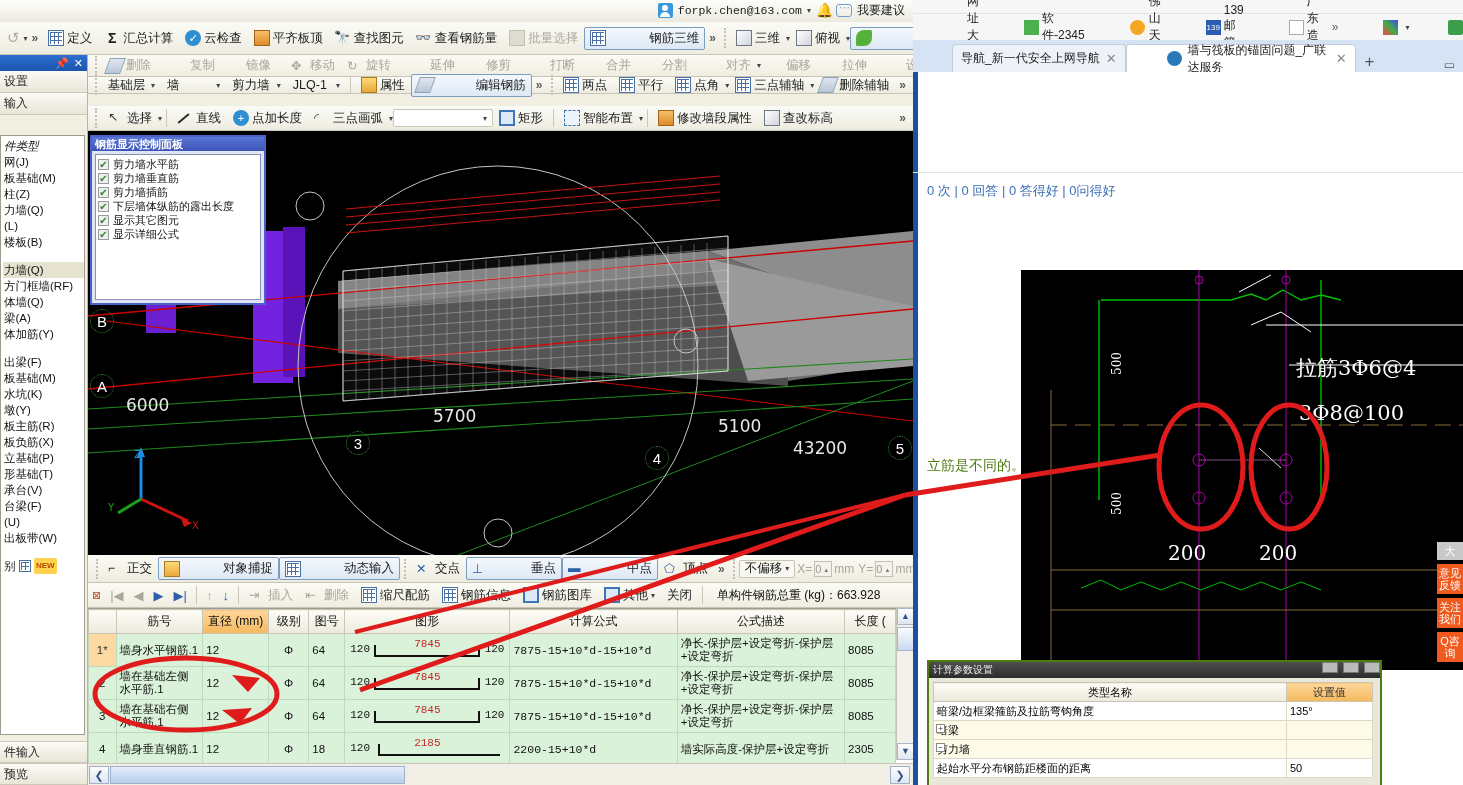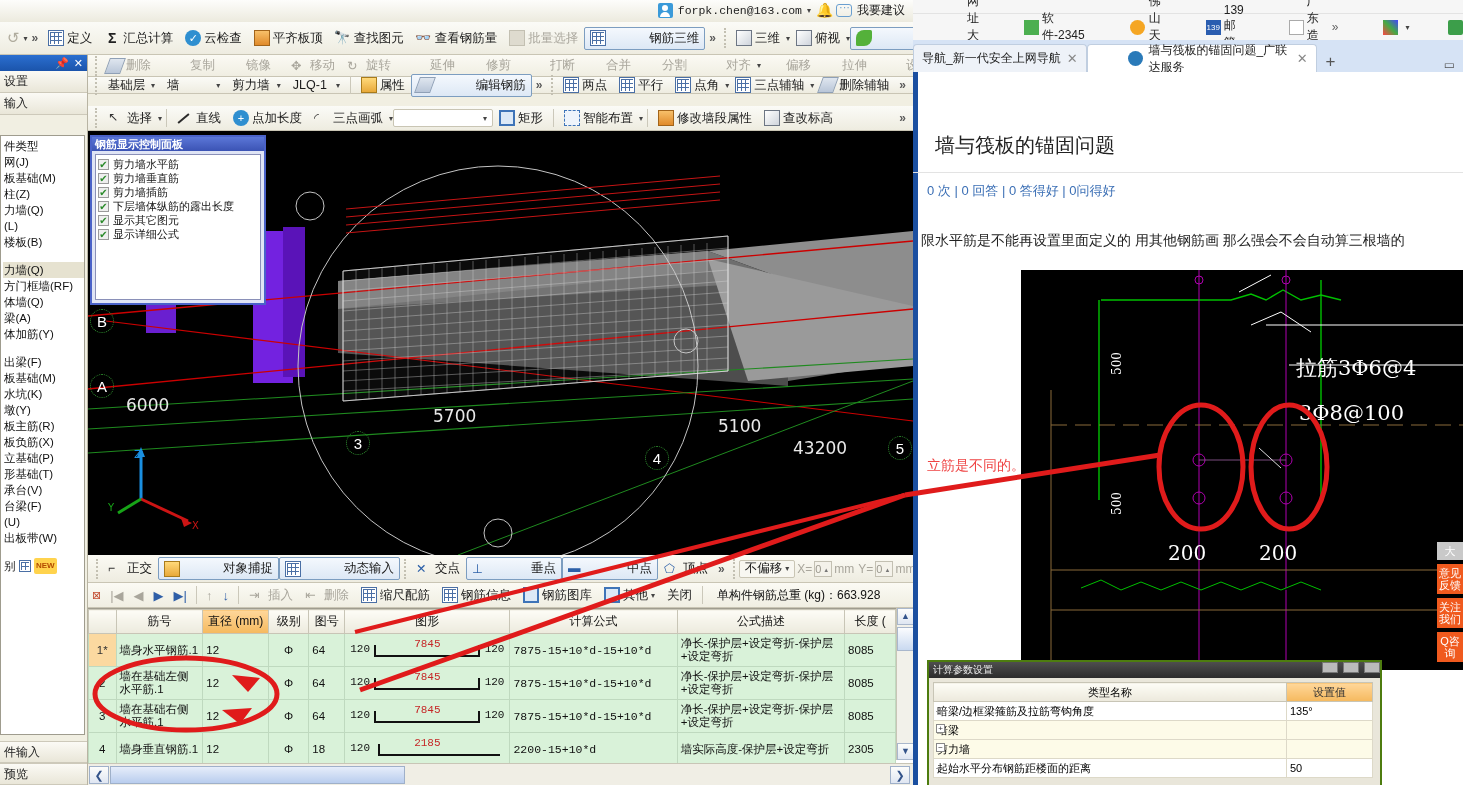--- a/index.html
+++ b/index.html
@@ -68,21 +68,21 @@
   .sidebar { position:absolute; left:0; top:55px; width:88px; height:730px; background:#f1efe2;
              border-right:1px solid #b8b4a3; overflow:hidden; }
   .sb-cap { height:16px; background:linear-gradient(#2b6fd0,#1b54ab); color:#fff; display:flex;
             justify-content:flex-end; align-items:center; gap:5px; padding-right:4px; font-size:11px;}
   .sb-tab { height:22px; border-bottom:1px solid #cdc9ba; background:linear-gradient(#fbfaf5,#e9e6d8);
             display:flex; align-items:center; padding-left:4px; font-size:12px; color:#222;}
   .sb-spacer { height:18px; }
   .sb-list { margin:2px 2px 0 0; background:#fff; border:1px solid #9f9c8e; height:600px; overflow:hidden;
              padding:2px 0 0 2px; }
   .sb-it { font-size:11.5px; color:#111; line-height:16px; white-space:nowrap; padding-left:1px;}
-  .sb-it.head { font-weight:normal; }
+  .sb-it.head { font-weight:normal;font-style:italic; }
   .sb-it.sel { background:#e6e2d0; }
   .sb-gap { height:12px; }
   .newbadge{ display:inline-block; background:#ffd34d; color:#b34b00; font-size:8px; font-weight:bold;
              padding:0 2px; border-radius:2px; vertical-align:top;}
   .sb-bot { position:absolute; left:0; bottom:0; width:87px; }
   .sb-bot .sb-tab { border-top:1px solid #cdc9ba; }
 
   
   .viewport { position:absolute; left:88px; top:131px; width:825px; height:424px; background:#000; overflow:hidden;}
   .vp-lbl { position:absolute; color:#e8e8e8; font-family:"DejaVu Sans",sans-serif; font-size:17px; }
@@ -158,33 +158,33 @@
 
   
   .annot { position:absolute; left:0; top:0; width:1463px; height:785px; pointer-events:none; }
 
   
   .browser { position:absolute; left:913px; top:0; width:550px; height:785px; background:#fff; overflow:hidden; }
   .bmk { position:absolute; left:0; top:14px; width:550px; height:26px; background:#f6f6f6;
          display:flex; align-items:center; gap:13px; padding-left:4px; font-size:12px; color:#222;}
   .bm-ic { width:15px; height:15px; flex:none;margin-left:32px; }
   .tabstrip { position:absolute; left:0; top:40px; width:550px; height:32px; background:#d6e3f5;
-              display:flex; align-items:flex-end; }
+              display:flex; align-items:flex-end;padding-left:39px; }
   .btab { height:28px; display:flex; align-items:center; gap:6px; padding:0 8px; font-size:12px; color:#222;
           background:#eef2f8; border:1px solid #c0cee0; border-bottom:none; border-radius:4px 4px 0 0; max-width:230px;}
   .btab.active { background:#fff; }
   .btab .x { color:#888; font-size:13px; }
   .plus { font-size:17px; color:#555; padding:0 9px; }
   .bcontent { position:absolute; left:0; top:72px; width:550px; height:713px; background:#fff; overflow:hidden;}
   .bleft-rail { position:absolute; left:0; top:72px; width:5px; height:713px; background:#1b4fa0;}
   .q-title { position:absolute; left:22px; top:60px; font-size:20px; color:#222; }
   .q-rule { position:absolute; left:0; top:100px; width:550px; height:1px; background:#e3e3e3; }
   .q-meta { position:absolute; left:14px; top:110px; font-size:13px; color:#3b6fb5; }
   .q-body1 { position:absolute; left:8px; top:160px; font-size:14px; color:#222; white-space:nowrap;}
-  .q-body2 { position:absolute; left:14px; top:385px; font-size:14px; color:#ef4444; }
+  .q-body2 { position:absolute; left:14px; top:385px; font-size:14px; color:#4d7c0f; }
   .cadimg { position:absolute; left:108px; top:198px; width:442px; height:400px; background:#000; overflow:hidden;}
   .param-dlg { position:absolute; left:14px; top:588px; width:455px; height:150px; background:#e9e6da;
                border:2px solid #4d7c0f; }
   .pd-title { height:16px; background:linear-gradient(#4e4e4e,#2c2c2c); color:#eee; font-size:10px;
               padding-left:4px; line-height:16px; display:flex; justify-content:space-between;}
   .pd-btns span { display:inline-block; width:16px; height:11px; background:#bbb; margin-left:2px; border:1px solid #777;}
   table.pt { border-collapse:collapse; width:440px; margin:4px; table-layout:fixed;}
   table.pt th { background:linear-gradient(#fdfcf6,#ece9dc); border:1px solid #c8c5b6; font-size:11px;
                 font-weight:normal; height:19px;}
   table.pt th.hl{ background:linear-gradient(#ffd79a,#f5b95e); color:#333;}
@@ -881,24 +881,22 @@
       <span class="bm-ic" style="background:#2a7ab9;border-radius:50%"></span>
       <span>墙与筏板的锚固问题_广联达服务</span>
       <span class="x">✕</span>
     </div>
     <span class="plus">+</span>
     <span style="margin-left:auto;margin-right:8px;color:#555">▭</span>
   </div>
 
   <div class="bcontent">
     <div class="bleft-rail" style="top:0;height:713px"></div>
-    <div class="q-title">墙与筏板的锚固问题</div>
     <div class="q-rule"></div>
     <div class="q-meta">0 次 | 0 回答 | 0 答得好 | 0问得好</div>
-    <div class="q-body1">限水平筋是不能再设置里面定义的 用其他钢筋画  那么强会不会自动算三根墙的</div>
     <div class="q-body2">立筋是不同的。</div>
 
     <div class="cadimg">
       <svg width="442" height="400">
         <rect width="442" height="400" fill="#000"></rect>
 
         <polyline points="80,30 210,30 230,24 245,30 262,20 280,30 300,25 320,30" stroke="#00c000" fill="none" stroke-width="1.4"></polyline>
         <line x1="78" y1="30" x2="78" y2="230" stroke="#00c000" stroke-width="1.4"></line>
         <line x1="300" y1="10" x2="300" y2="230" stroke="#00c000" stroke-width="1.4"></line>
 

